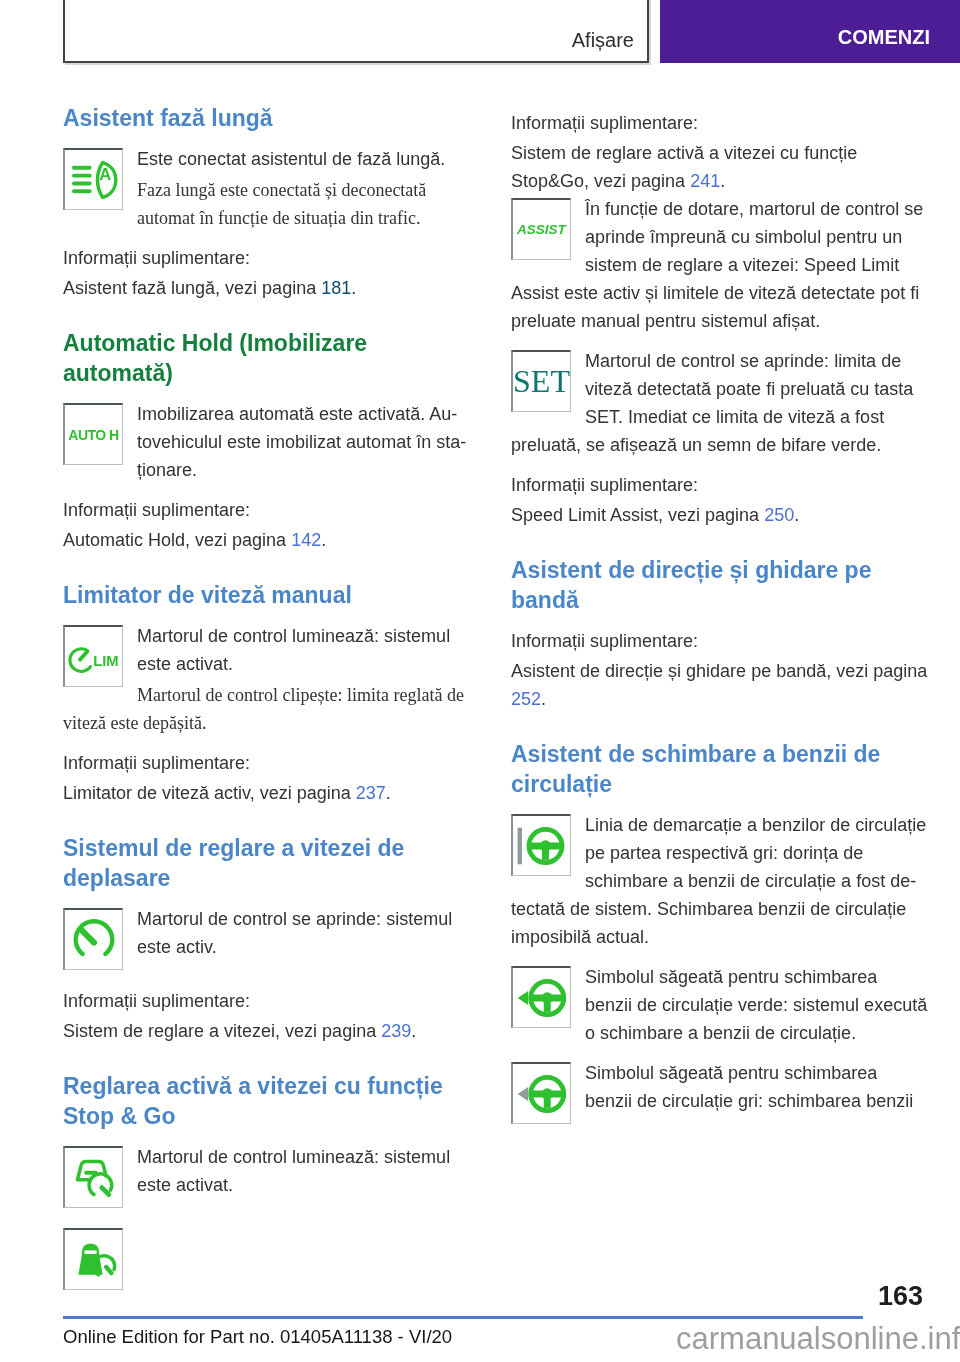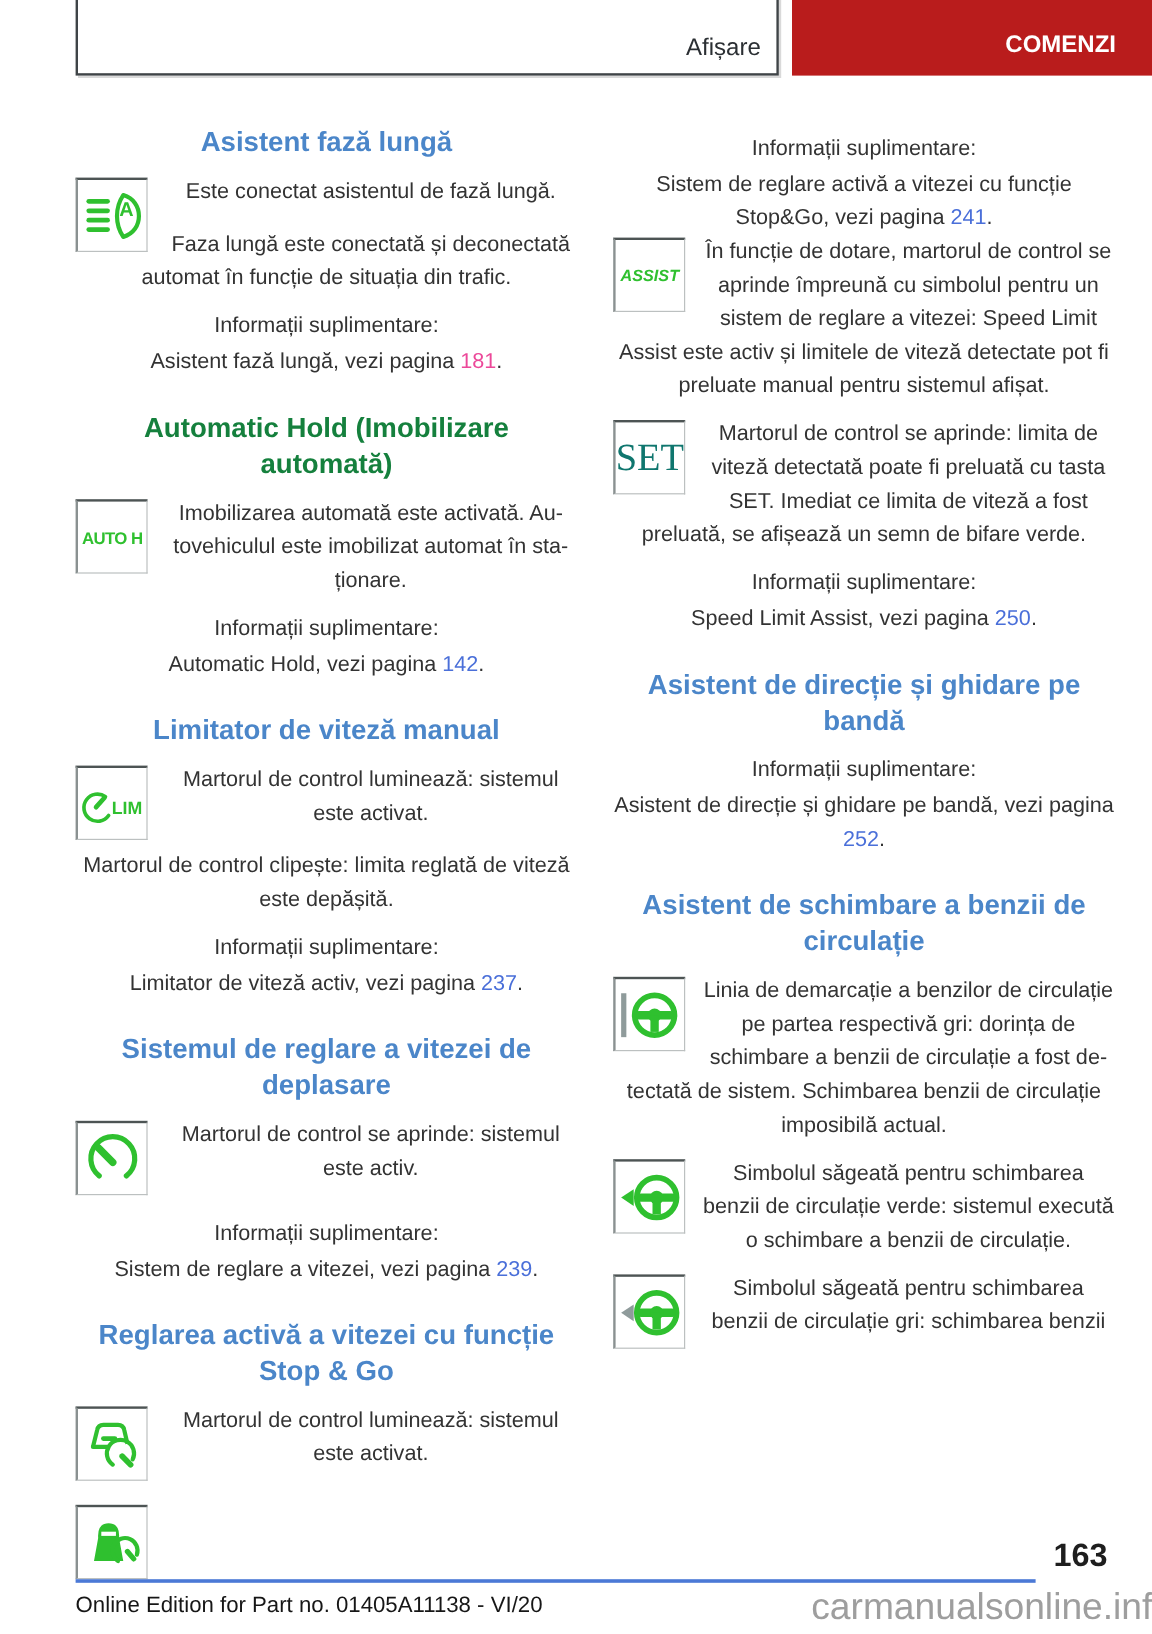--- a/index.html
+++ b/index.html
@@ -13,30 +13,30 @@
     border:2px solid #3f4447;box-shadow:2px 2px 0 #d9d9d9;box-sizing:border-box;
     display:flex;justify-content:flex-end;align-items:flex-end;
     padding:0 13px 9px 0;font-size:20px;color:#2b2f33;
   }
   .header-tab{
     position:absolute;left:660px;top:0;width:300px;height:63px;box-sizing:border-box;
     display:flex;justify-content:flex-end;align-items:center;
     padding:12px 30px 0 0;font-size:20px;font-weight:bold;color:#fff;
   }
   
-  .col{position:absolute;top:63px;width:418px;text-align:center;}
+  .col{position:absolute;top:63px;width:418px;}
   .col-left{left:63px;}
   .col-right{left:511px;}
   h2.sec{
     font-size:23px;line-height:30px;font-weight:bold;margin:26px 0 12px;clear:both;
   }
   h2.first{margin-top:40px;}
   p{margin:0;font-size:18px;line-height:28px;hyphens:manual;}
   .item{margin-bottom:12px;display:flow-root;}
-  .item p + p{margin-top:16px;}
+  .item p + p{margin-top:3px;font-family:Liberation Serif, serif;}
   .info{margin:12px 0 2px;}
   .ref{margin:0;}
   .pageref{text-decoration:none;cursor:pointer;margin-top:29px;}
   .first-info{margin-top:46px;}
   
   .iconbox{
     float:left;width:60px;height:62px;margin:3px 14px 5px 0;background:#fff;
     box-sizing:border-box;border:1px solid #bcc0c0;border-top:2px solid #4d5454;
     border-left:2px solid #8a9191;display:flex;align-items:center;justify-content:center;
     overflow:hidden;
@@ -47,21 +47,21 @@
   .footer-line{position:absolute;top:1316px;left:63px;width:800px;height:3px;}
   .edition{position:absolute;top:1326px;left:63px;width:800px;text-align:left;font-size:18.5px;color:#161616;}
   .watermark{position:absolute;top:1321px;left:676px;font-size:31px;color:#9e9e9e;white-space:nowrap;z-index:5;}
 </style>
 </head>
 <body>
 
 <div class="header-box">
   <span>Afișare</span>
 </div>
-<div class="header-tab" style="background:#b91c1c;">
+<div class="header-tab" style="background:#4c1d95;">
   <span>COMENZI</span>
 </div>
 
 <div class="col col-left">
 
   <h2 class="sec first" style="color:#4b86c9">Asistent fază lungă</h2>
   <div class="item">
     <div class="iconbox">
       <svg width="54" height="54" viewBox="0 0 62 62">
         <g stroke="#2fc02f" stroke-width="4.5" stroke-linecap="round">
@@ -72,21 +72,21 @@
         </g>
         <path d="M41,11 C33,23 33,39 41,51 C51,48 56,40 56,31 C56,22 51,14 41,11 Z" fill="none" stroke="#2fc02f" stroke-width="4" stroke-linejoin="round"></path>
         <text x="44" y="31" text-anchor="middle" font-family="Liberation Sans, sans-serif" font-size="19" font-weight="bold" fill="#2fc02f">A</text>
       </svg>
     </div>
     <p>Este conectat asistentul de fază lungă.</p>
     <p>Faza lungă este conectată și deconec­tată automat în funcție de situația din tra­fic.</p>
   </div>
   <p class="info">Informații suplimentare:</p>
   <p class="ref">
-    <span>Asistent fază lungă, vezi pagina </span><a class="pageref" style="color:#ec4899">181</a><span>.</span>
+    <span>Asistent fază lungă, vezi pagina </span><a class="pageref" style="color:#0c4a6e">181</a><span>.</span>
   </p>
 
   <h2 class="sec" style="color:#15803d">Automatic Hold (Imobilizare automată)</h2>
   <div class="item">
     <div class="iconbox">
       <span class="icon-label" style="color:#2fc02f;font-size:14px;letter-spacing:-0.5px;">AUTO H</span>
     </div>
     <p>Imobilizarea automată este activată. Au­tovehiculul este imobilizat automat în sta­ționare.</p>
   </div>
   <p class="info">Informații suplimentare:</p>

